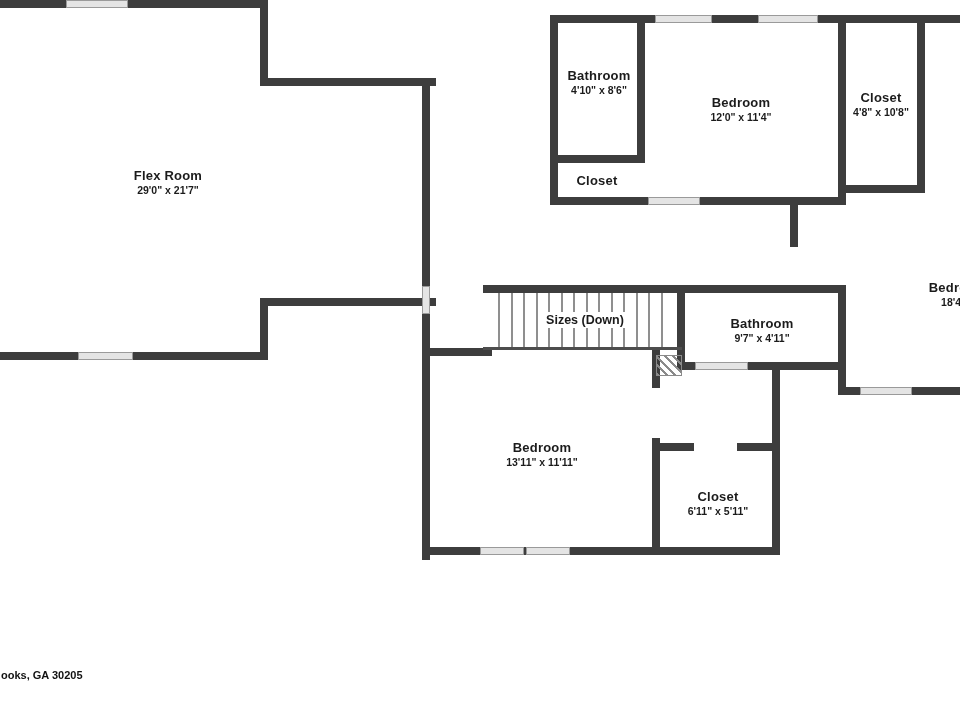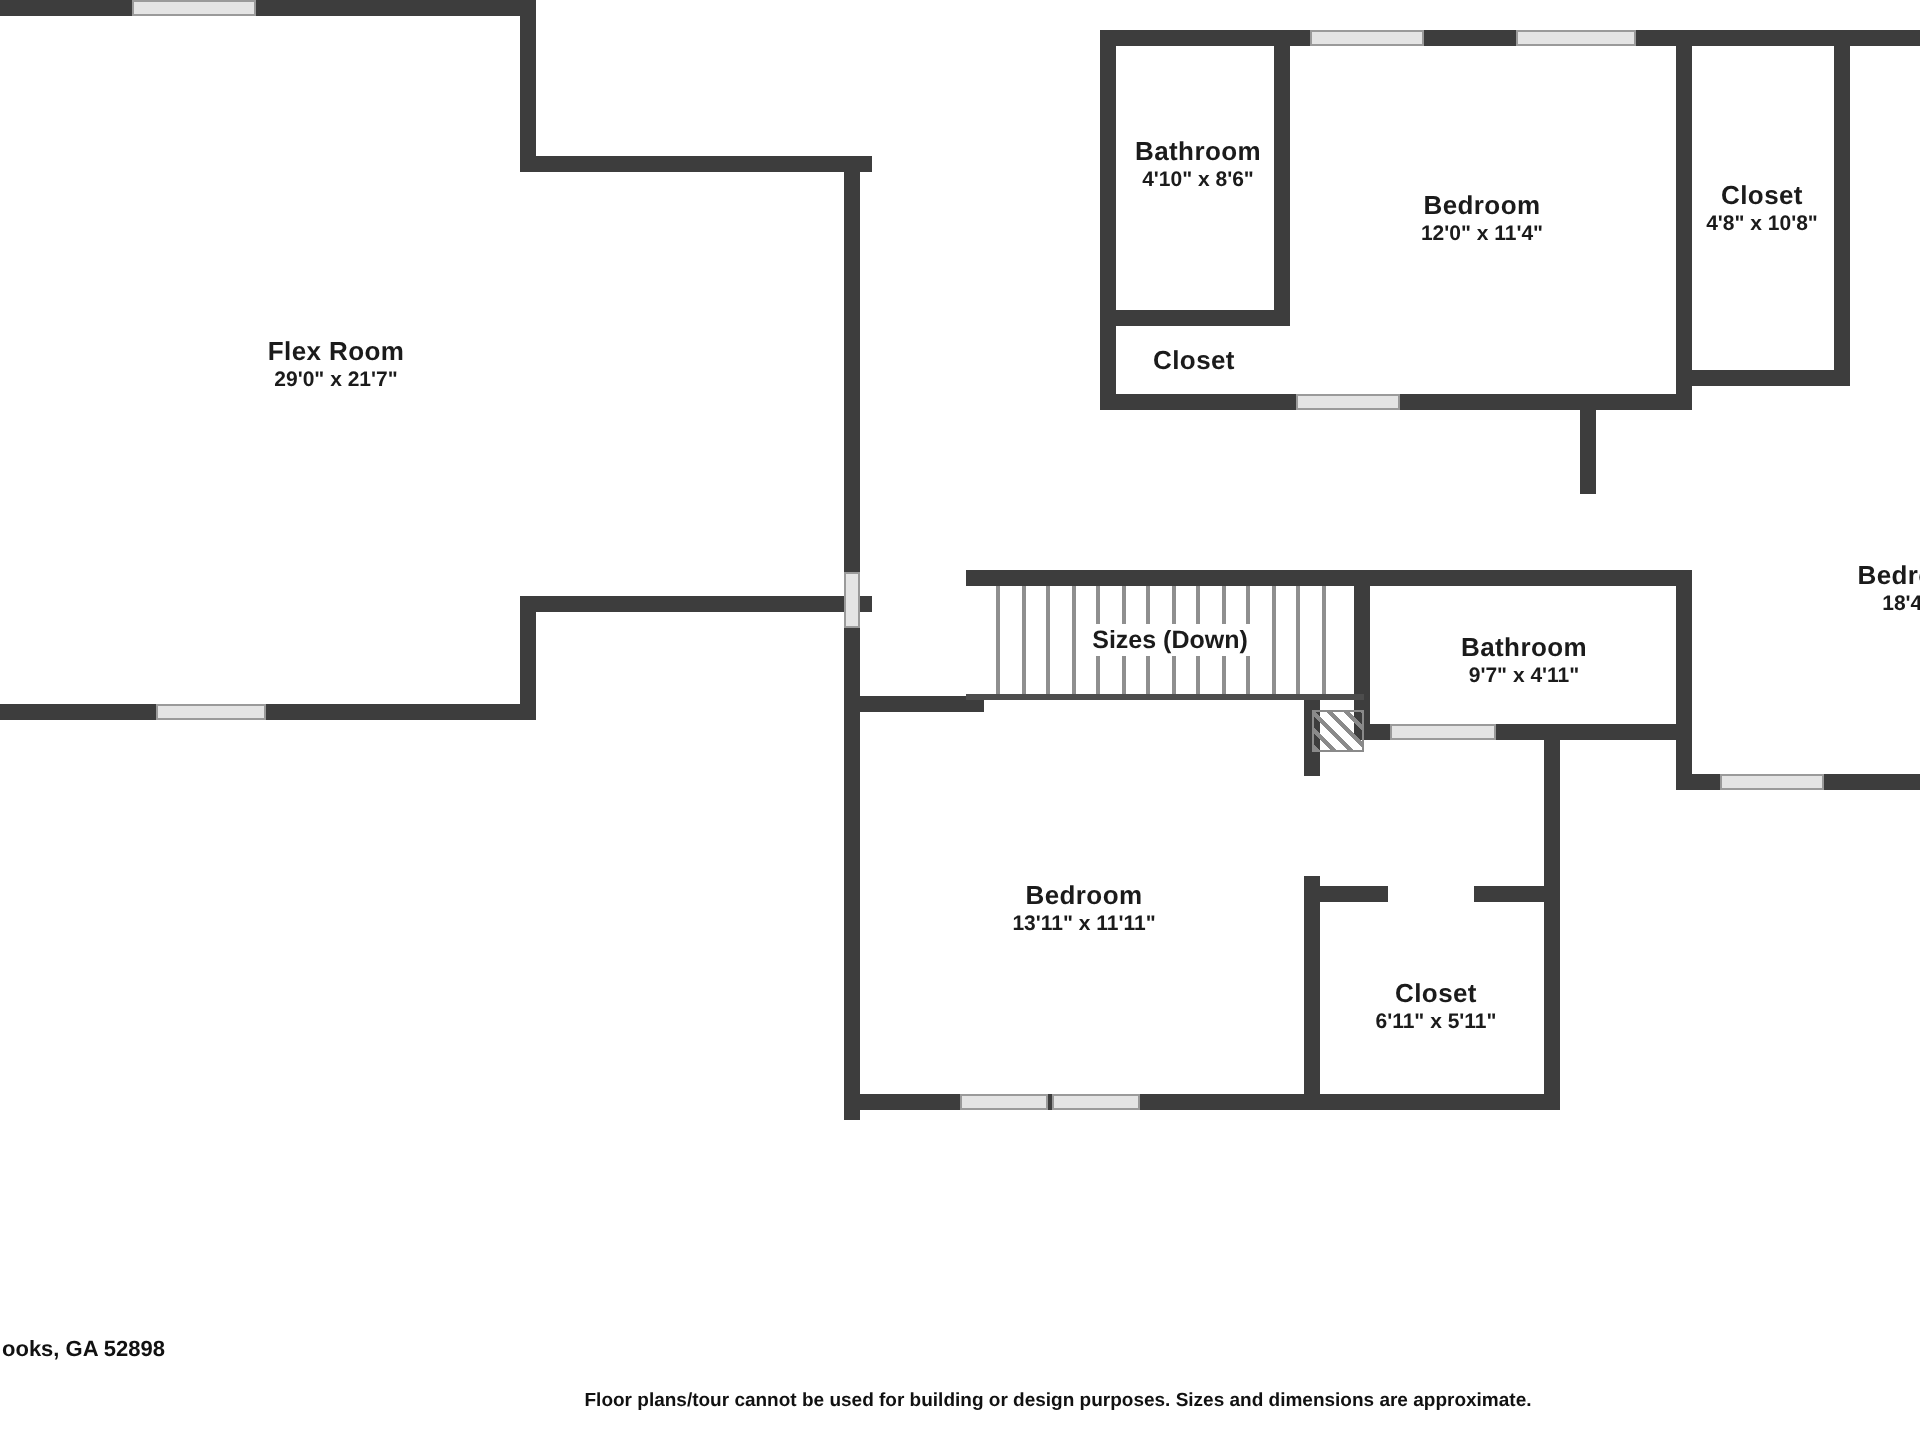--- a/index.html
+++ b/index.html
@@ -14,22 +14,21 @@
   .room-name { font-size:13px; font-weight:bold; letter-spacing:.2px; }
   .room-dims { font-size:10.5px; font-weight:600; margin-top:1px; }
   .stairs-label { position:absolute; transform:translate(-50%,-50%); background:#ffffff; padding:1px 5px; font-size:12.5px; font-weight:bold; color:var(--text,#1b1b1b); white-space:nowrap; }
   .addr { position:absolute; left:1px; top:669px; font-size:11px; font-weight:bold; color:#111; white-space:nowrap; }
   .disclaimer { position:absolute; left:529px; top:695px; transform:translateX(-50%); font-size:9.5px; font-weight:bold; color:#111; white-space:nowrap; }
 </style>
 </head>
 <body>
 
 <div id="canvas">
-  <div class="addr">ooks, GA 52898</div>
-  <div class="disclaimer">Floor plans/tour cannot be used for building or design purposes. Sizes and dimensions are approximate.</div>
+  <div class="addr">ooks, GA 30205</div>
 <div class="wall" style="left: 0px; top: 0px; width: 268px; height: 8px;"></div>
     <div class="wall" style="left: 260px; top: 0px; width: 8px; height: 86px;"></div>
     <div class="wall" style="left: 260px; top: 78px; width: 176px; height: 8px;"></div>
     <div class="wall" style="left: 422px; top: 78px; width: 8px; height: 482px;"></div>
     <div class="wall" style="left: 0px; top: 352px; width: 268px; height: 8px;"></div>
     <div class="wall" style="left: 260px; top: 298px; width: 8px; height: 62px;"></div>
     <div class="wall" style="left: 260px; top: 298px; width: 176px; height: 8px;"></div>
     <div class="wall" style="left: 550px; top: 15px; width: 410px; height: 8px;"></div>
     <div class="wall" style="left: 550px; top: 15px; width: 8px; height: 190px;"></div>
     <div class="wall" style="left: 637px; top: 23px; width: 8px; height: 140px;"></div>

